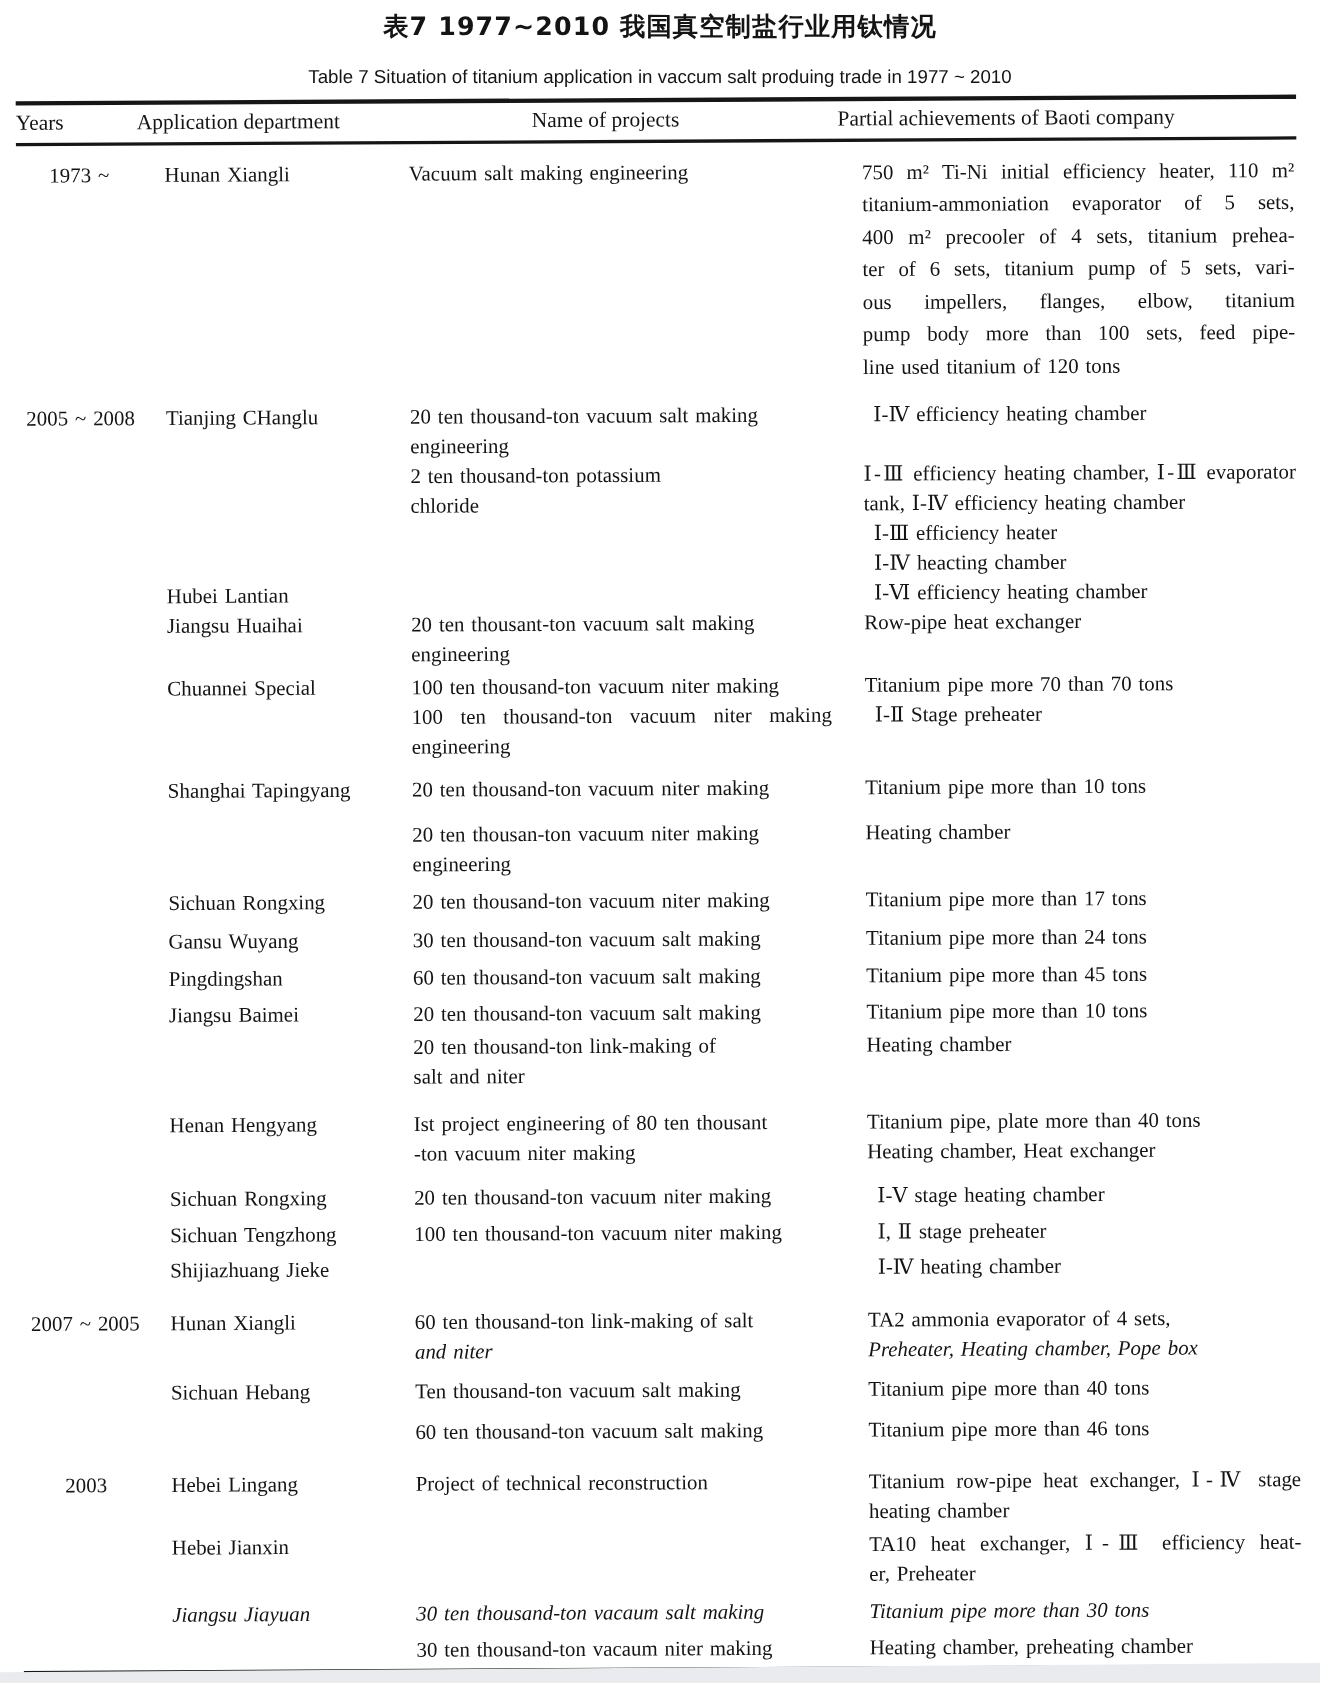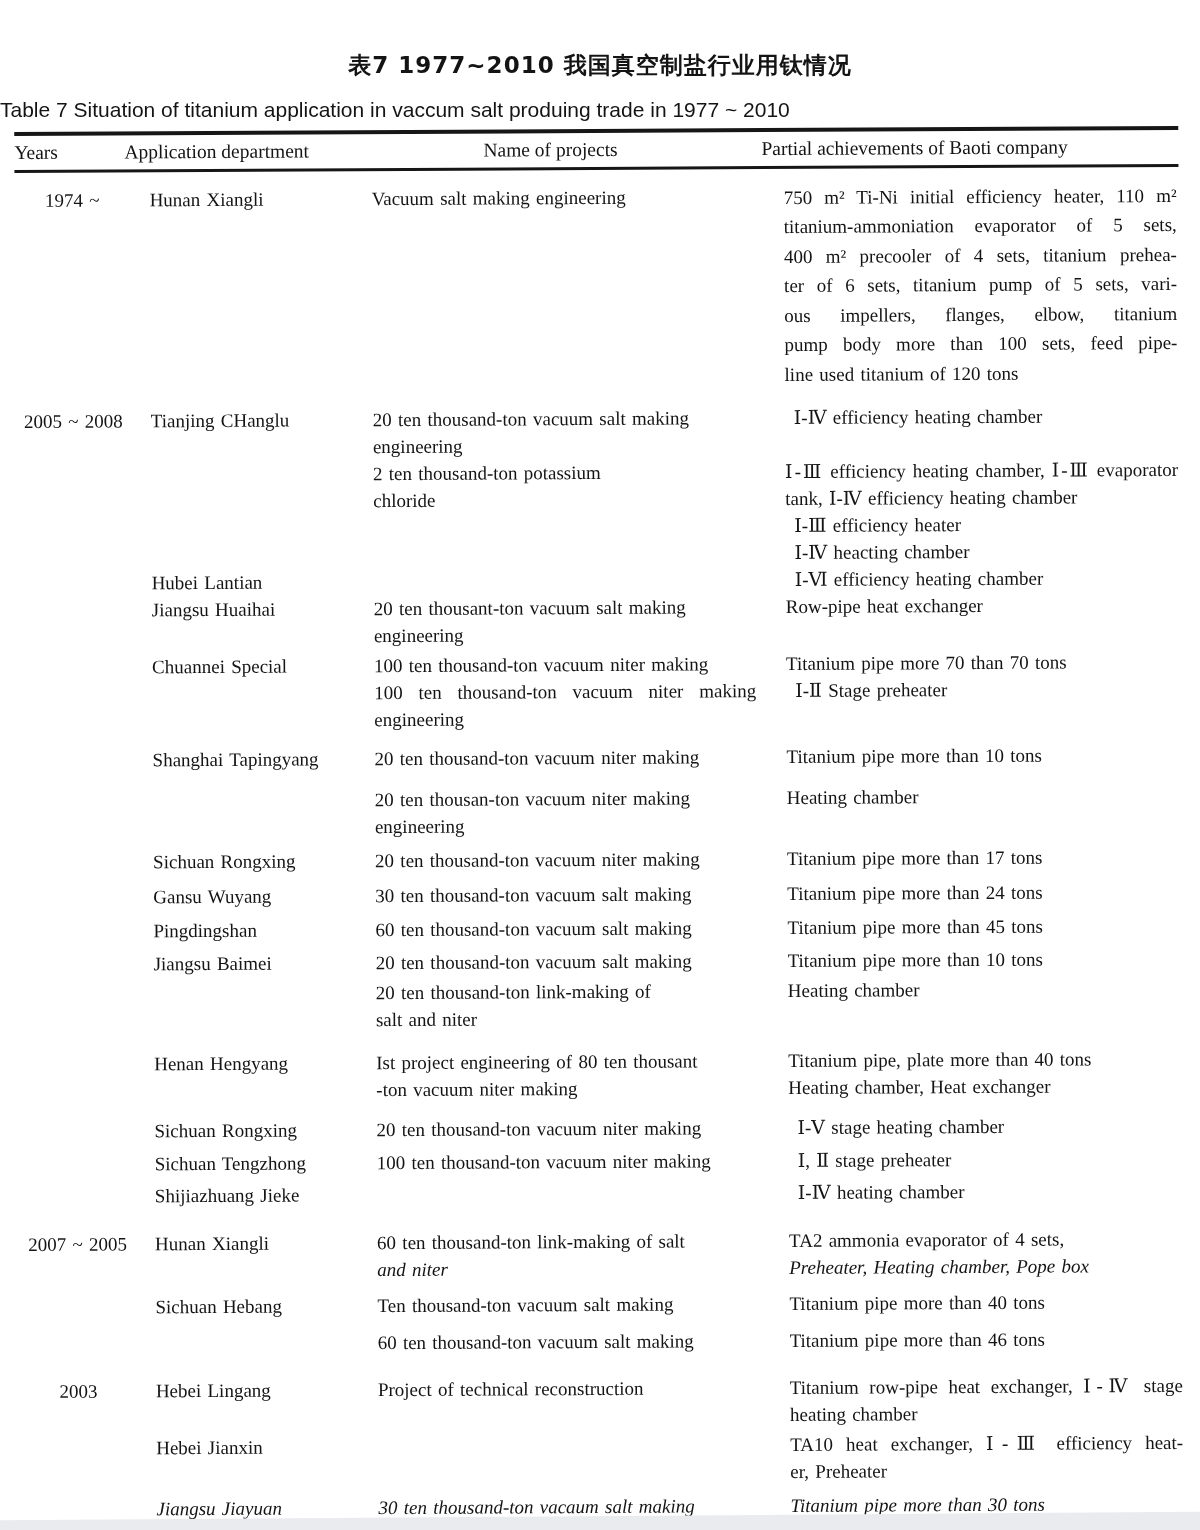--- a/index.html
+++ b/index.html
@@ -4,24 +4,24 @@
 <style>
   html,body{margin:0;padding:0;}
   body{
     width:1200px;height:1530px;overflow:hidden;position:relative;
     background:#ffffff;color:#141414;
     font-family:"Liberation Serif","DejaVu Serif",serif;
   }
   .titles{padding-top:8px;}
   .title-cn{
     text-align:center;font-weight:bold;font-size:23px;line-height:34px;
-    font-family:"DejaVu Sans","Liberation Sans",sans-serif;letter-spacing:1px;margin-top:40px;
+    font-family:"DejaVu Sans","Liberation Sans",sans-serif;letter-spacing:1px;
   }
   .title-en{
-    font-size:21px;line-height:29px;margin-top:13px;
+    text-align:center;font-size:17px;line-height:29px;margin-top:13px;
     font-family:"Liberation Sans","DejaVu Sans",sans-serif;
   }
   .table-wrap{
     margin:0 18px;
     transform:rotate(-0.3deg);transform-origin:left center;
   }
   .rule{background:#161616;height:4px;}
   .rule.top{margin-top:8px;}
   .rule.mid{height:2.5px;}
   .rule.bottom{margin-top:3px;}
@@ -65,21 +65,21 @@
     <div class="h-years">Years</div>
     <div class="h-dept">Application department</div>
     <div class="h-proj">Name of projects</div>
     <div class="h-ach">Partial achievements of Baoti company</div>
   </div>
   <div class="rule mid"></div>
 
   <div id="table-body">
       <div class="row tall" style="margin-top: 14px;">
         <div class="cell years">
-          <div class="ln">1974 ~</div>
+          <div class="ln">1973 ~</div>
         </div>
         <div class="cell dept">
           <div class="ln">Hunan Xiangli</div>
         </div>
         <div class="cell proj">
           <div class="ln">Vacuum salt making engineering</div>
         </div>
         <div class="cell ach">
           <div class="ln fj">750 m² Ti-Ni initial efficiency heater, 110 m²</div>
           <div class="ln fj">titanium-ammoniation evaporator of 5 sets,</div>

